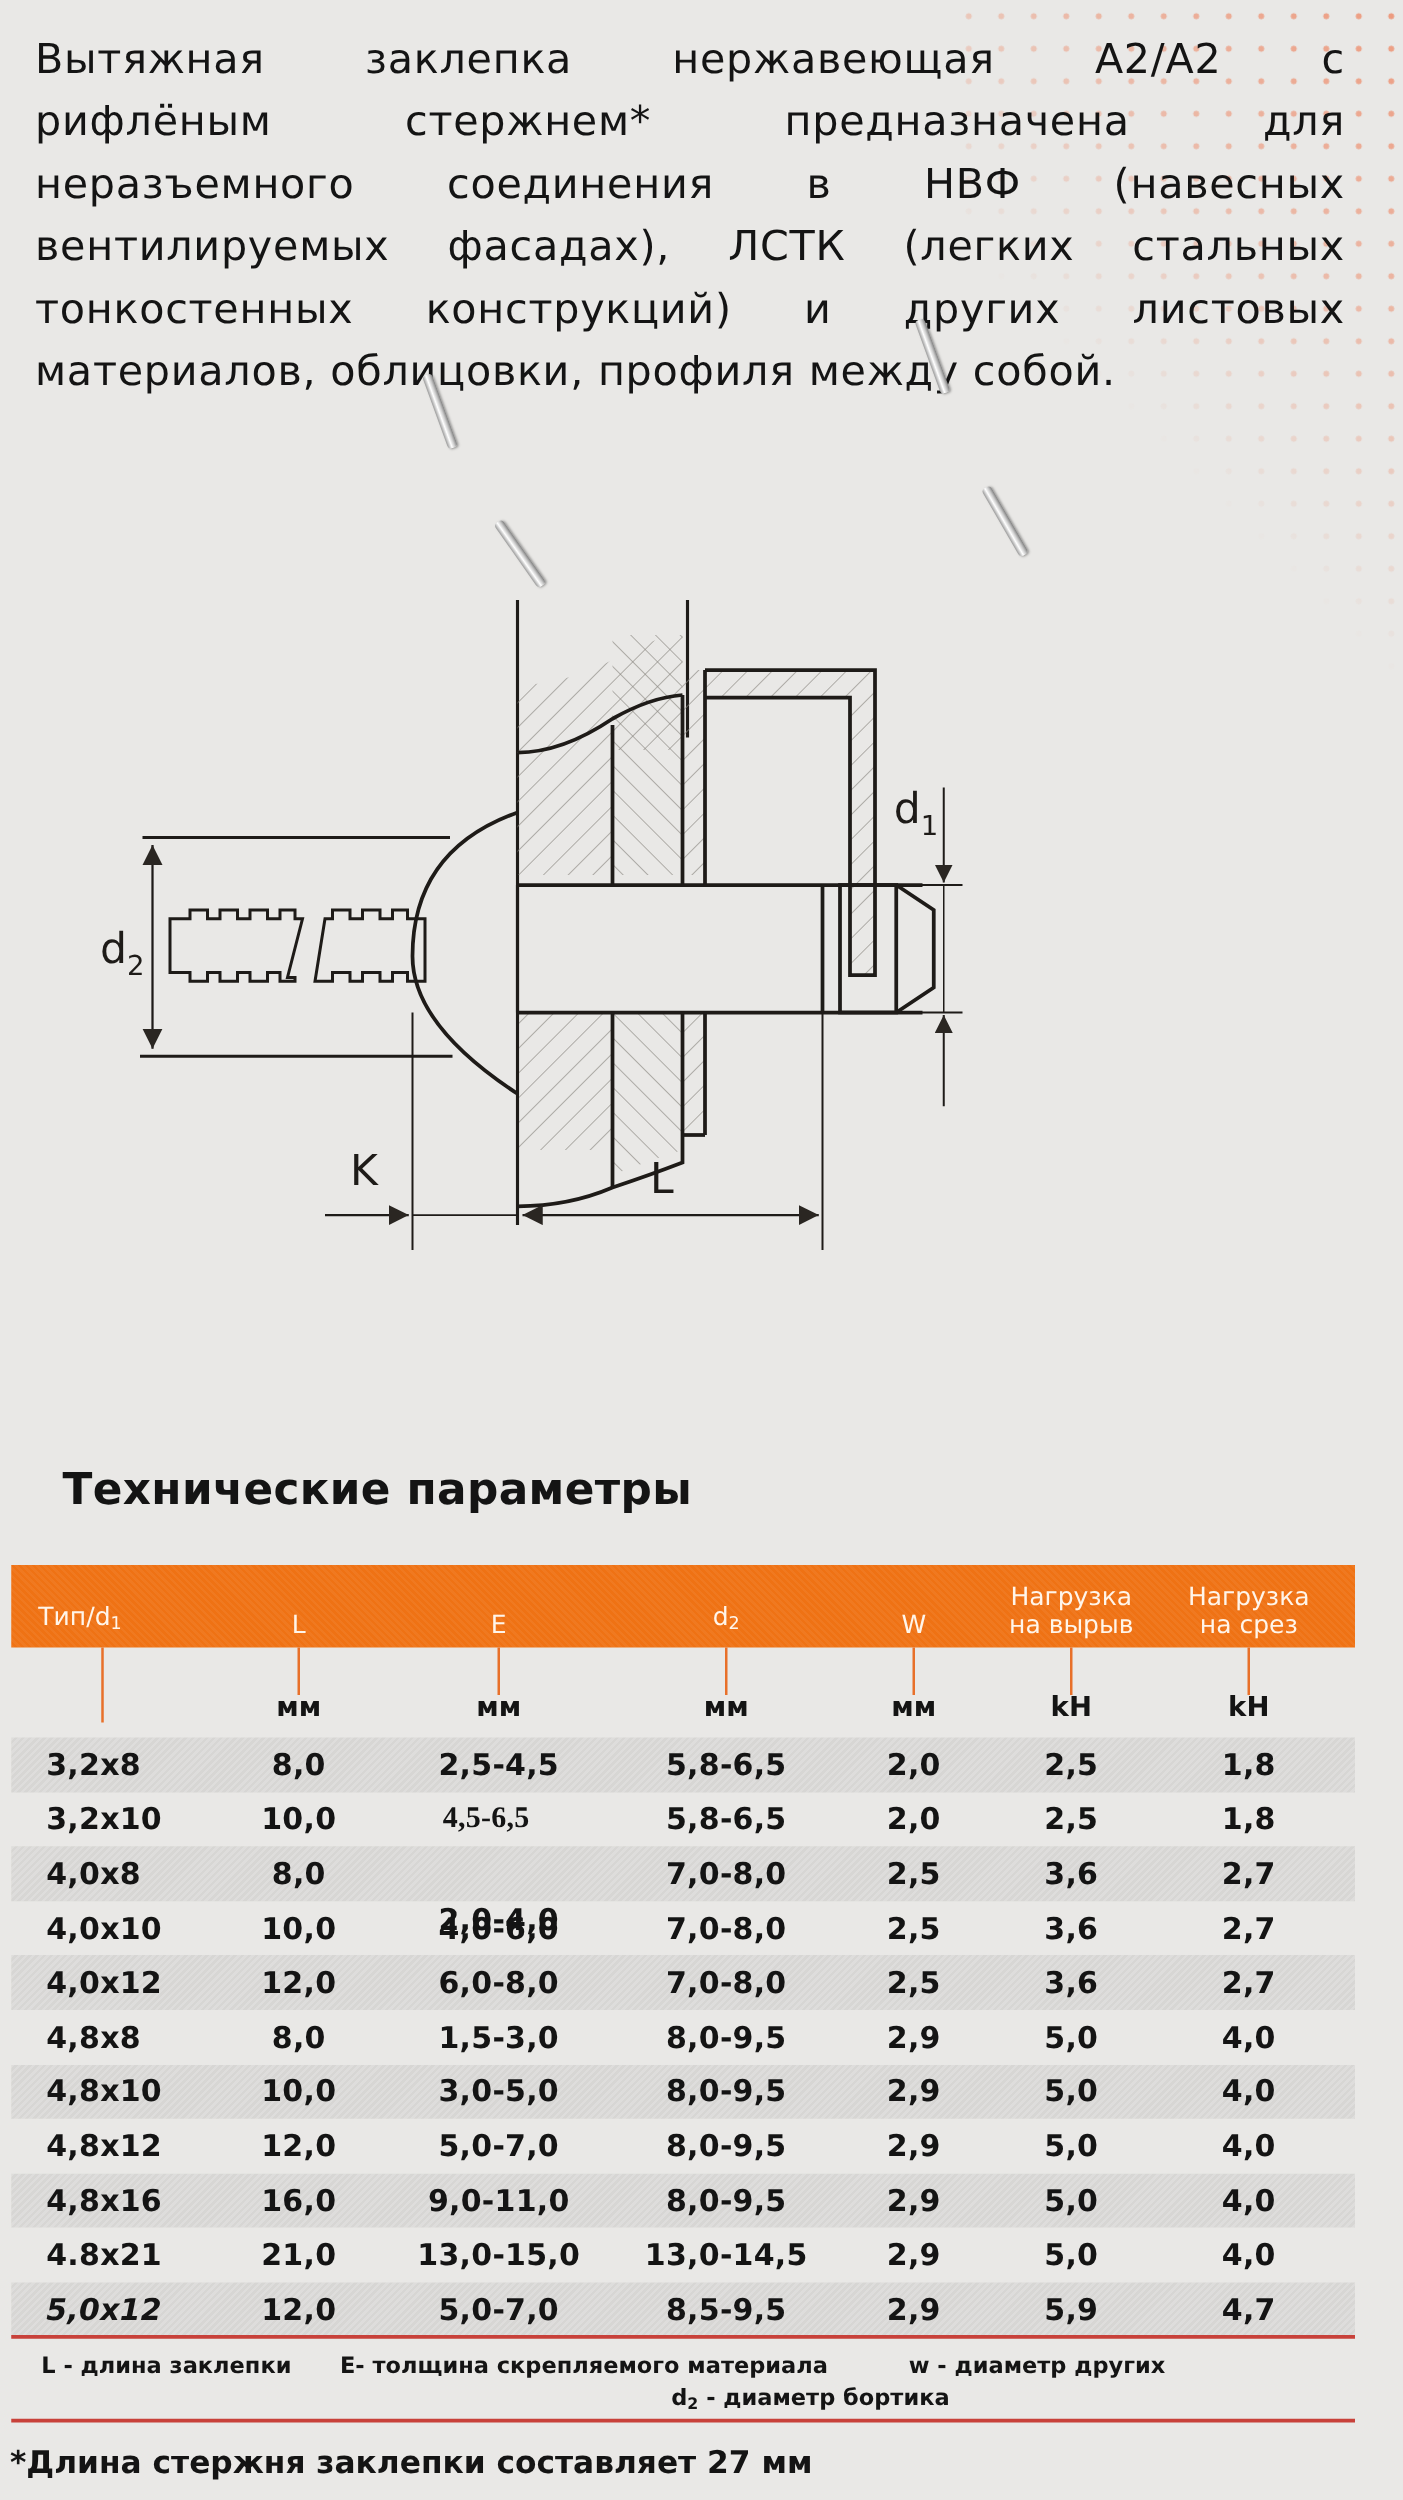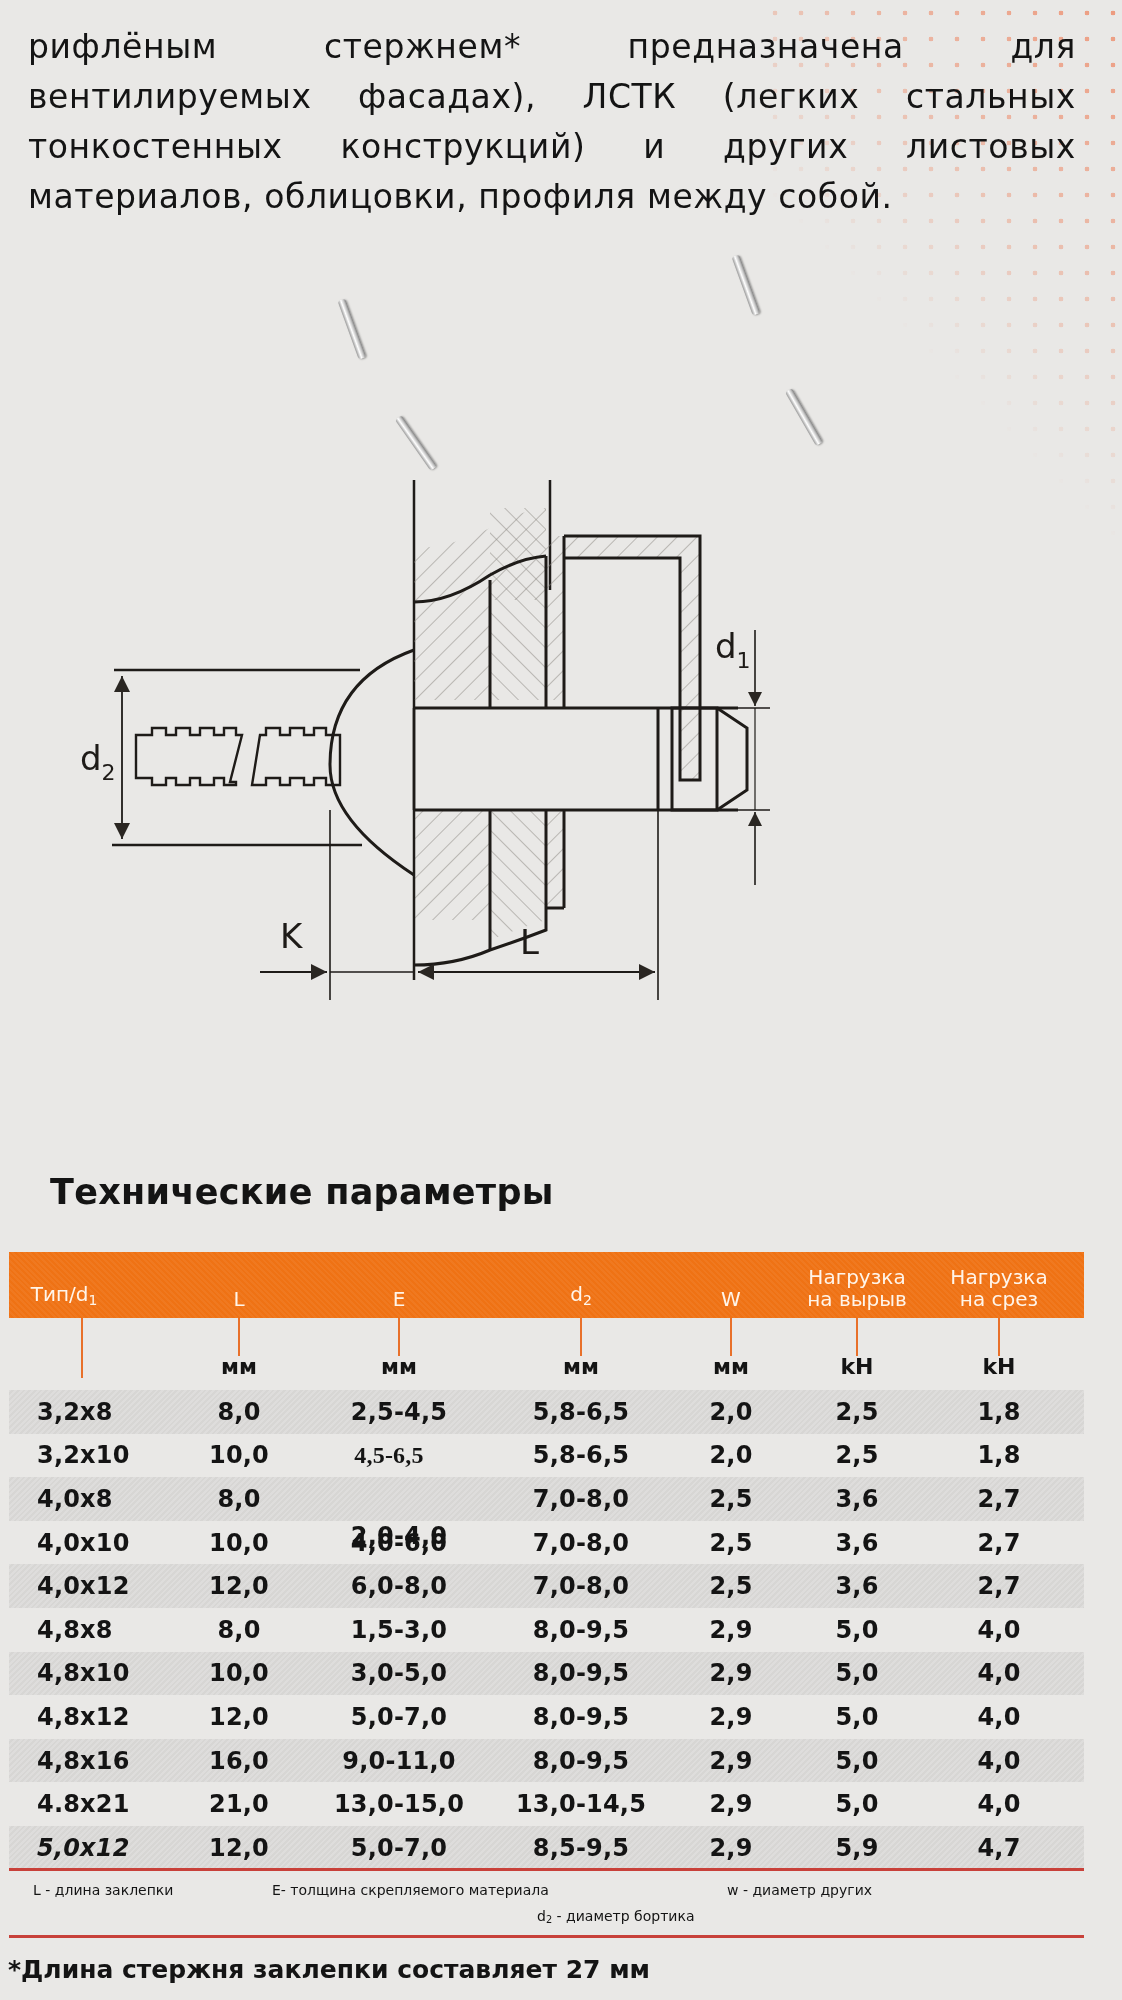--- a/index.html
+++ b/index.html
@@ -55,31 +55,33 @@
   .row.striped {
     background: #d7d6d4;
     background-image: repeating-linear-gradient(135deg, rgba(255,255,255,0.18) 0 2px, transparent 2px 4px);
   }
   .cell {
     position: absolute; top: 50%; transform: translate(-50%, -50%);
     font-size: 24px; font-weight: bold; white-space: nowrap; letter-spacing: 0.2px;
   }
   .cell.first { transform: translate(0, -50%); }
   .sep { position: absolute; left: 9px; width: 1075px; height: 3px; background: #c8413a; }
-  .legend { position: absolute; font-size: 14px; white-space: nowrap; }
+  .legend { position: absolute; font-size: 18px; white-space: nowrap; font-weight: bold; }
   .note { position: absolute; left: 8px; top: 1955px; font-size: 25px; font-weight: bold; }
   sub { font-size: 0.7em; vertical-align: -0.25em; }
 </style>
 </head>
 <body>
 
 <div class="dots"></div>
 
 <div class="desc">
+  <span class="line">Вытяжная заклепка нержавеющая A2/A2 с</span>
   <span class="line">рифлёным стержнем* предназначена для</span>
+  <span class="line">неразъемного соединения в НВФ (навесных</span>
   <span class="line">вентилируемых фасадах), ЛСТК (легких стальных</span>
   <span class="line">тонкостенных конструкций) и других листовых</span>
   <span class="line last">материалов, облицовки, профиля между собой.</span>
 </div>
 
 <div class="staple" style="left:348px; top:298px; transform:rotate(-20deg);"></div>
 <div class="staple" style="left:412px; top:412px; transform:rotate(-35deg);"></div>
 <div class="staple" style="left:742px; top:254px; transform:rotate(-20deg);"></div>
 <div class="staple" style="left:800px; top:386px; transform:rotate(-30deg);"></div>
 

